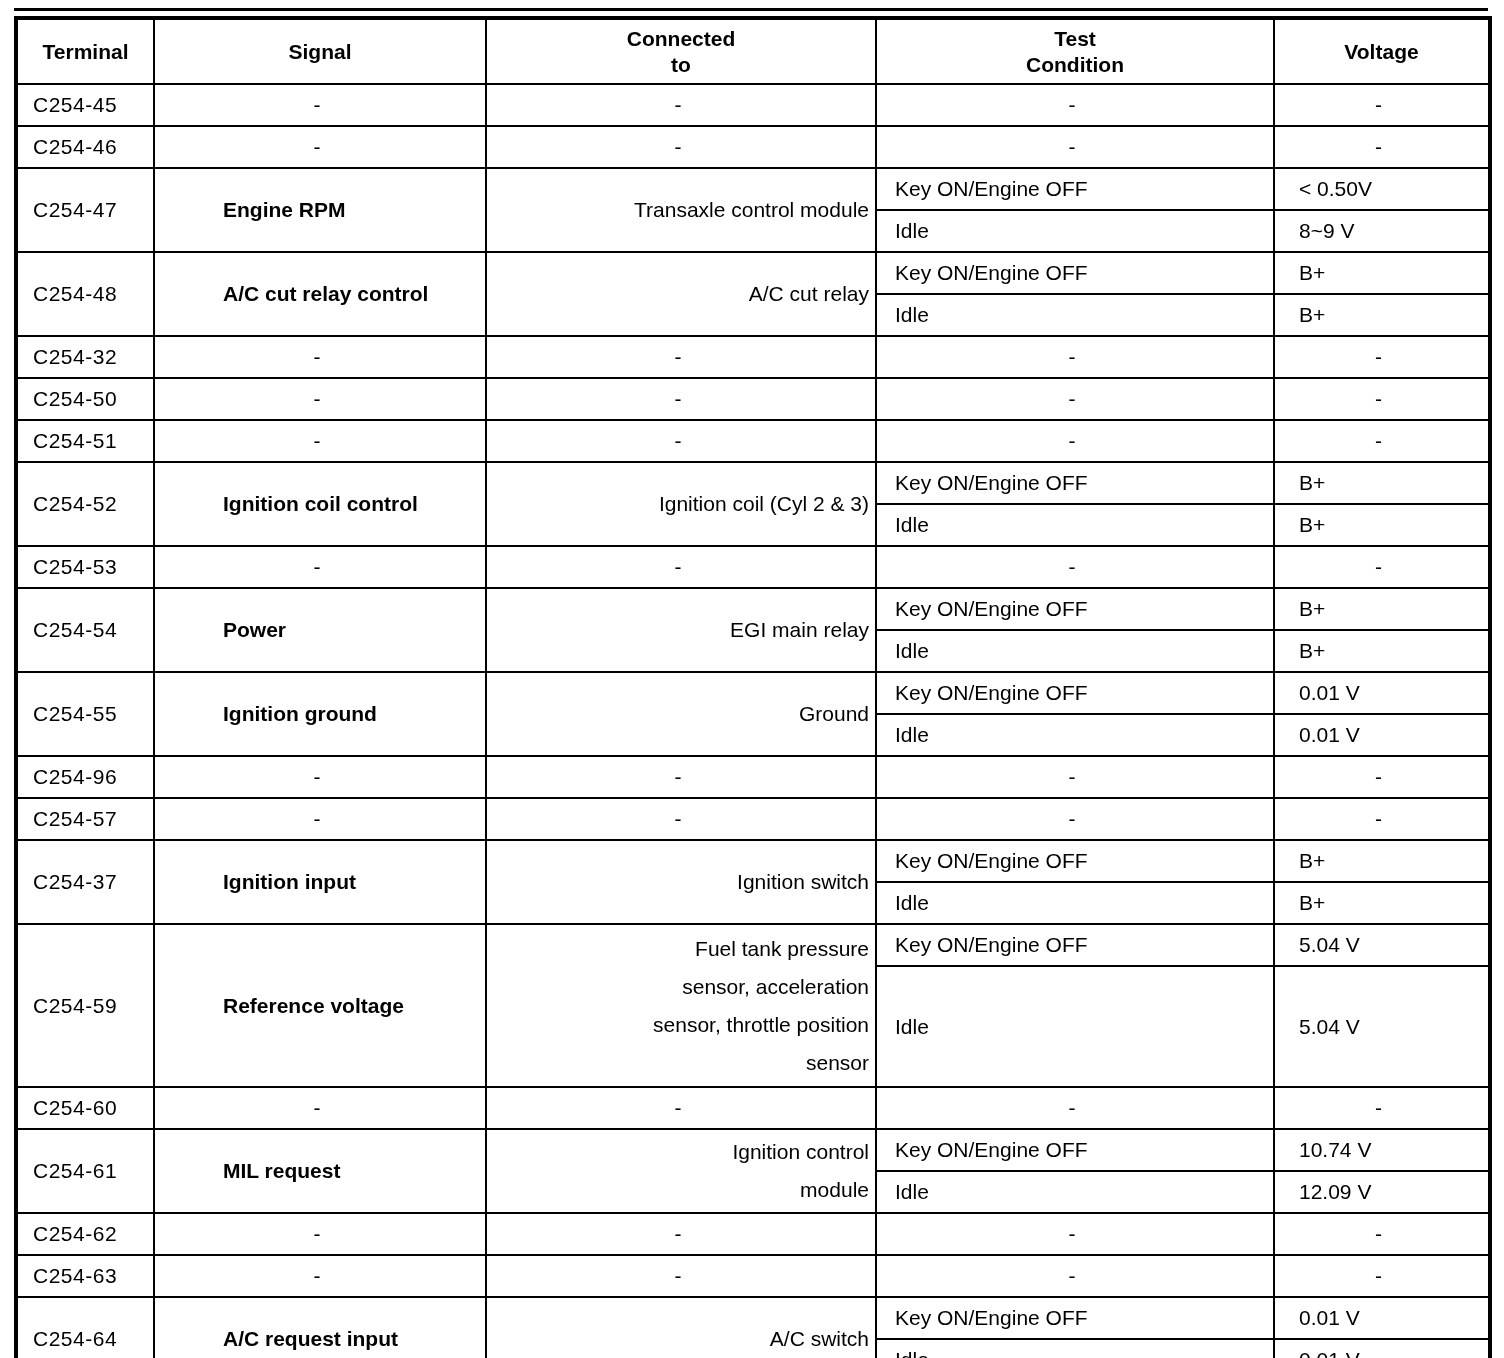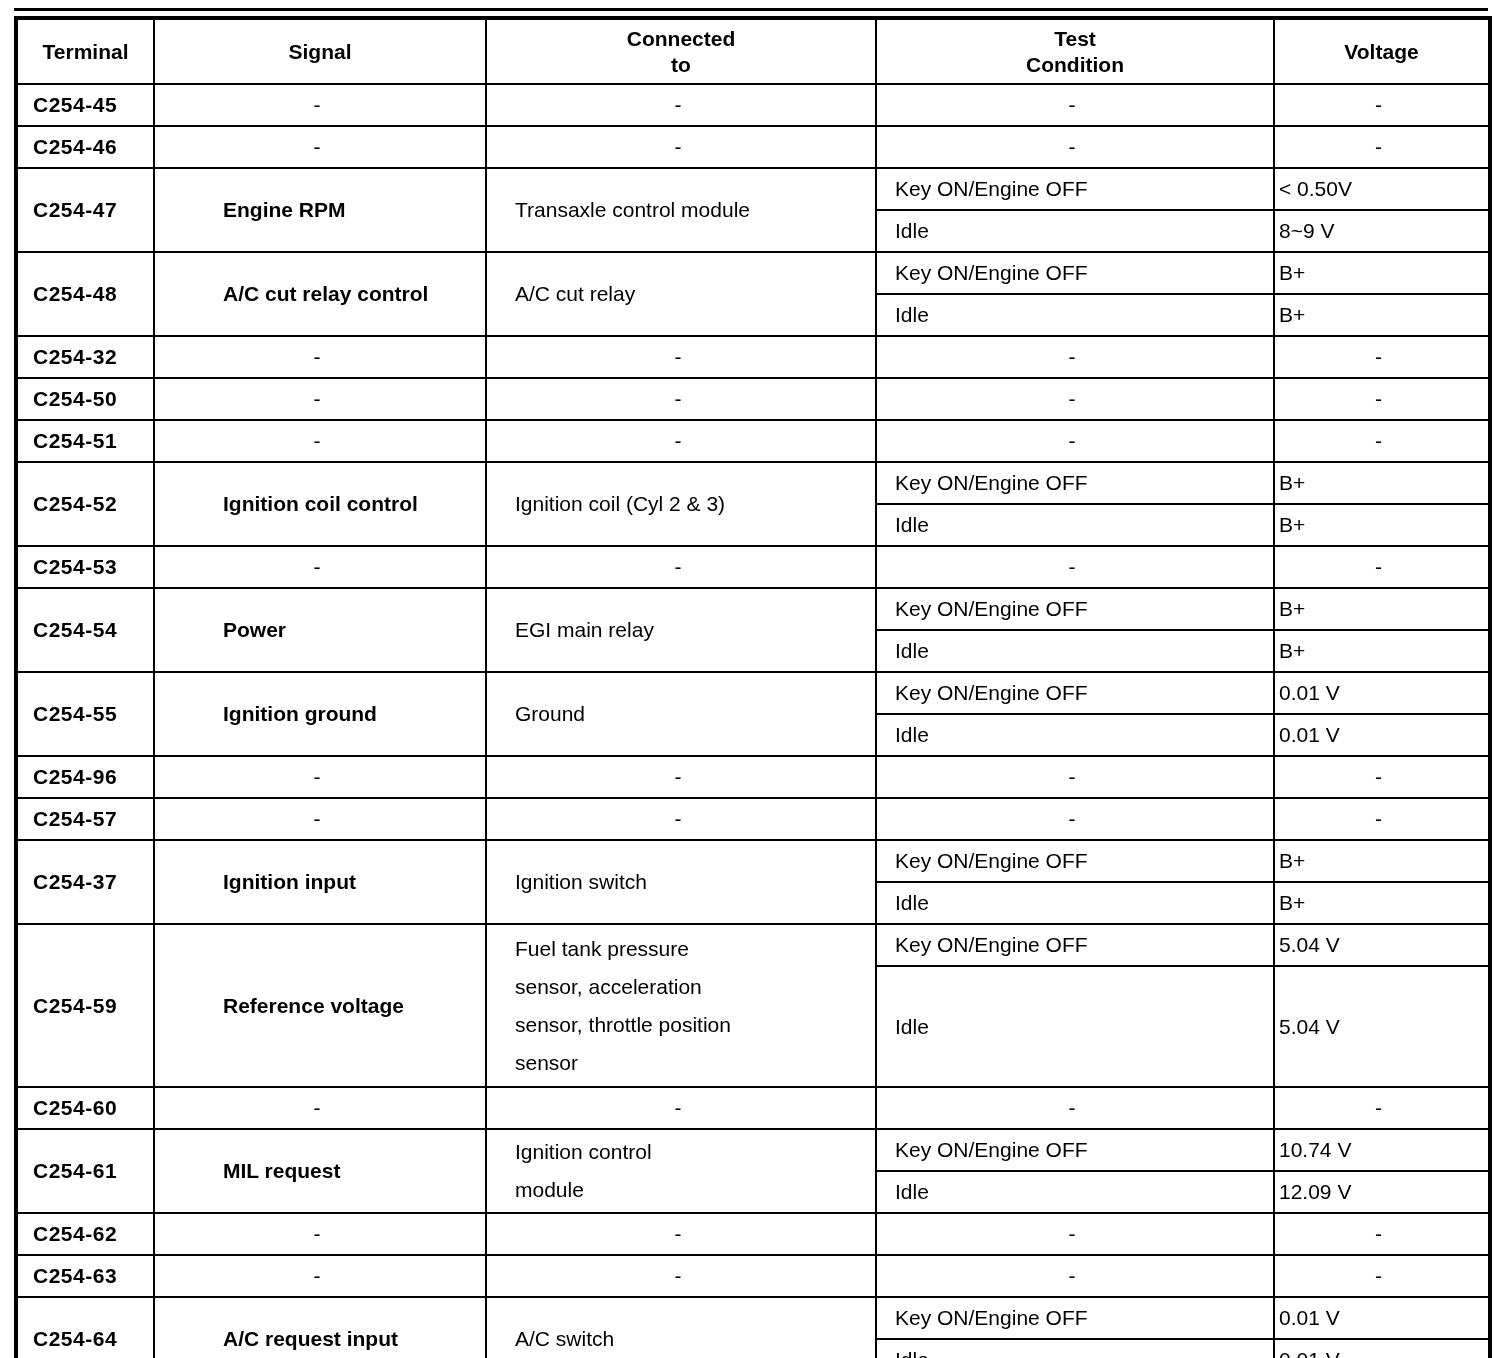--- a/index.html
+++ b/index.html
@@ -48,25 +48,25 @@
     line-height: 26px;
     padding: 0 4px;
   }
   tbody td {
     height: 39px;
     font-size: 21px;
     line-height: 38px;
     padding: 1px 6px 1px 0;
     text-align: left;
   }
-  td.col-terminal  { padding-left: 15px; font-weight: bold; letter-spacing: 0.5px; }
+  td.col-terminal  { padding-left: 15px; font-weight: normal; letter-spacing: 0.5px; }
   td.col-signal    { padding-left: 68px; font-weight: bold; }
-  td.col-connected { padding-left: 28px; }
+  td.col-connected { padding-left: 28px; text-align: right; }
   td.col-condition { padding-left: 18px; }
-  td.col-voltage   { padding-left: 4px; }
+  td.col-voltage   { padding-left: 24px; }
   td.dash {
     padding-left: 0;
     text-align: center;
     font-weight: normal;
   }
 </style>
 </head>
 <body>
 
 <div class="page">

